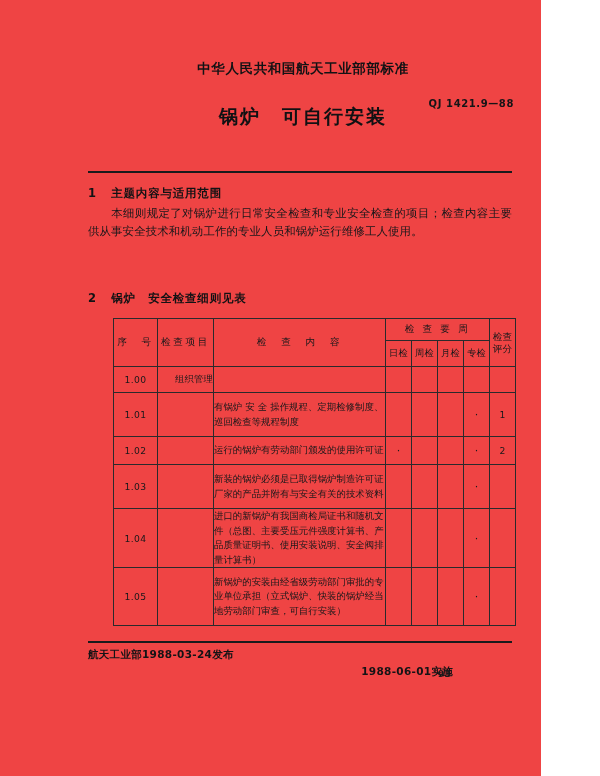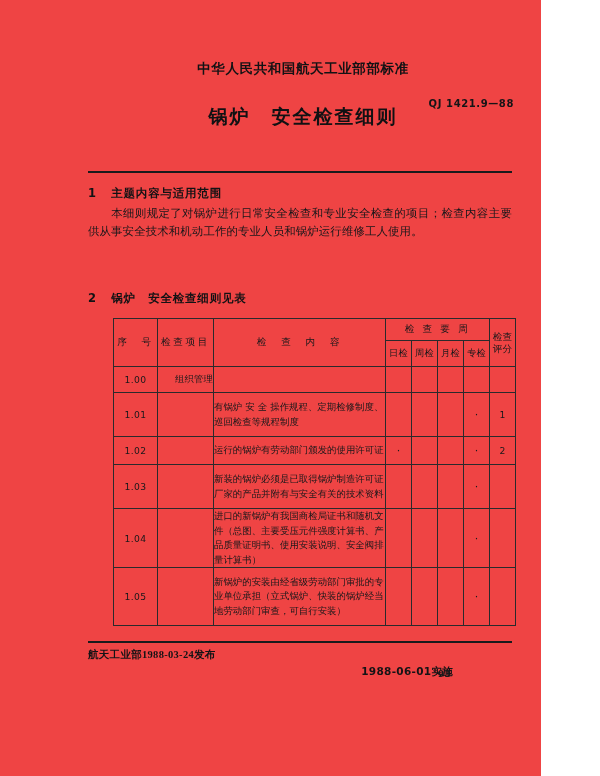--- a/index.html
+++ b/index.html
@@ -182,21 +182,20 @@
   }
   .footer-left {
     position: absolute;
     left: 88px;
     top: 648px;
     font-size: 10.5px;
     font-weight: bold;
     letter-spacing: 0.3px;
     color: #131315;
     white-space: nowrap;
-    font-family: Liberation Serif, serif;
   }
   .footer-right {
     position: absolute;
     right: 88px;
     top: 648px;
     font-size: 10.5px;
     font-weight: bold;
     letter-spacing: 0.3px;
     color: #131315;
     white-space: nowrap;
@@ -214,21 +213,21 @@
   }
 </style>
 </head>
 <body>
 
 <div class="page">
 
   <div class="doc-header">
     <div class="ministry-line">中华人民共和国航天工业部部标准</div>
     <div class="std-number">QJ 1421.9—88</div>
-    <div class="doc-title">锅炉　安全检查细则</div>
+    <div class="doc-title">锅炉　可自行安装</div>
   </div>
 
   <div class="rule-top"></div>
 
   <div class="section-head sec1-head"><span>1</span><span>&nbsp;&nbsp;&nbsp;</span><span>主题内容与适用范围</span></div>
 
   <div class="para p1"><span class="indent"></span><span>本细则规定了对锅炉进行日常安全检查和专业安全检查的项目；检查内容主要供从事安全技术和机动工作的专业人员和锅炉运行维修工人使用。</span></div>
 
 
   <div class="section-head sec2-head"><span>2</span><span>&nbsp;&nbsp;&nbsp;</span><span>锅炉　安全检查细则见表</span></div>

